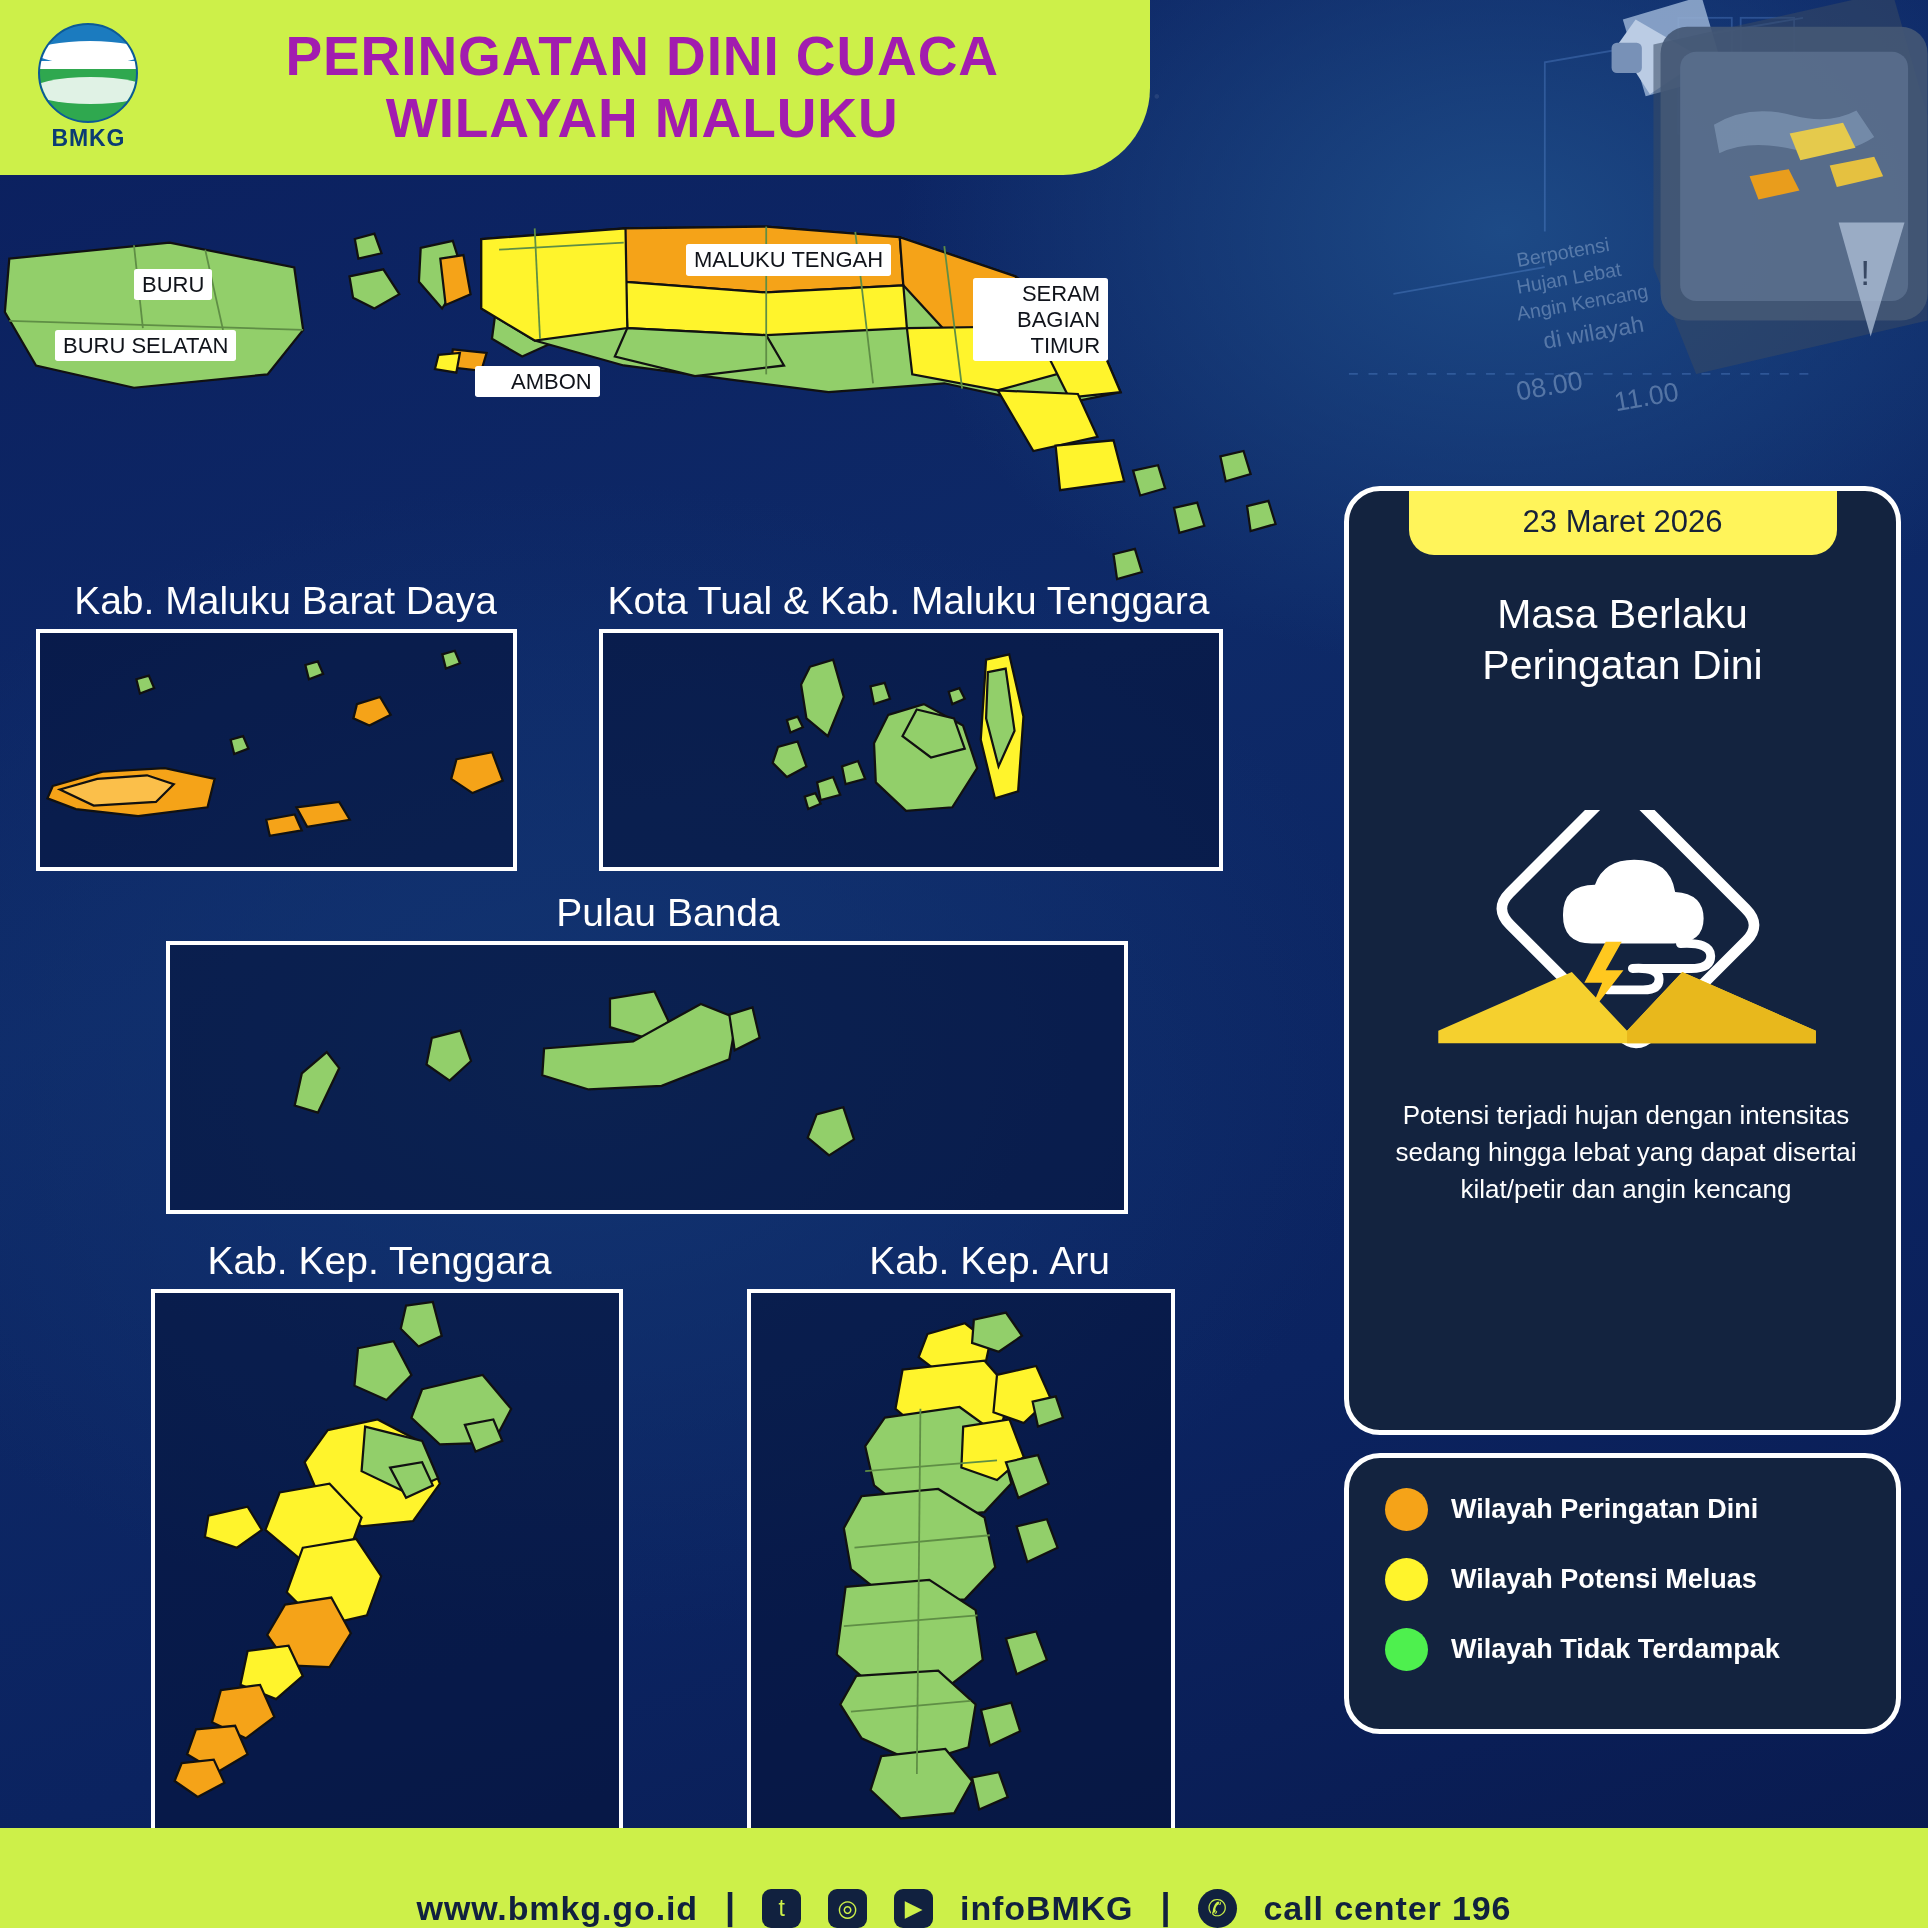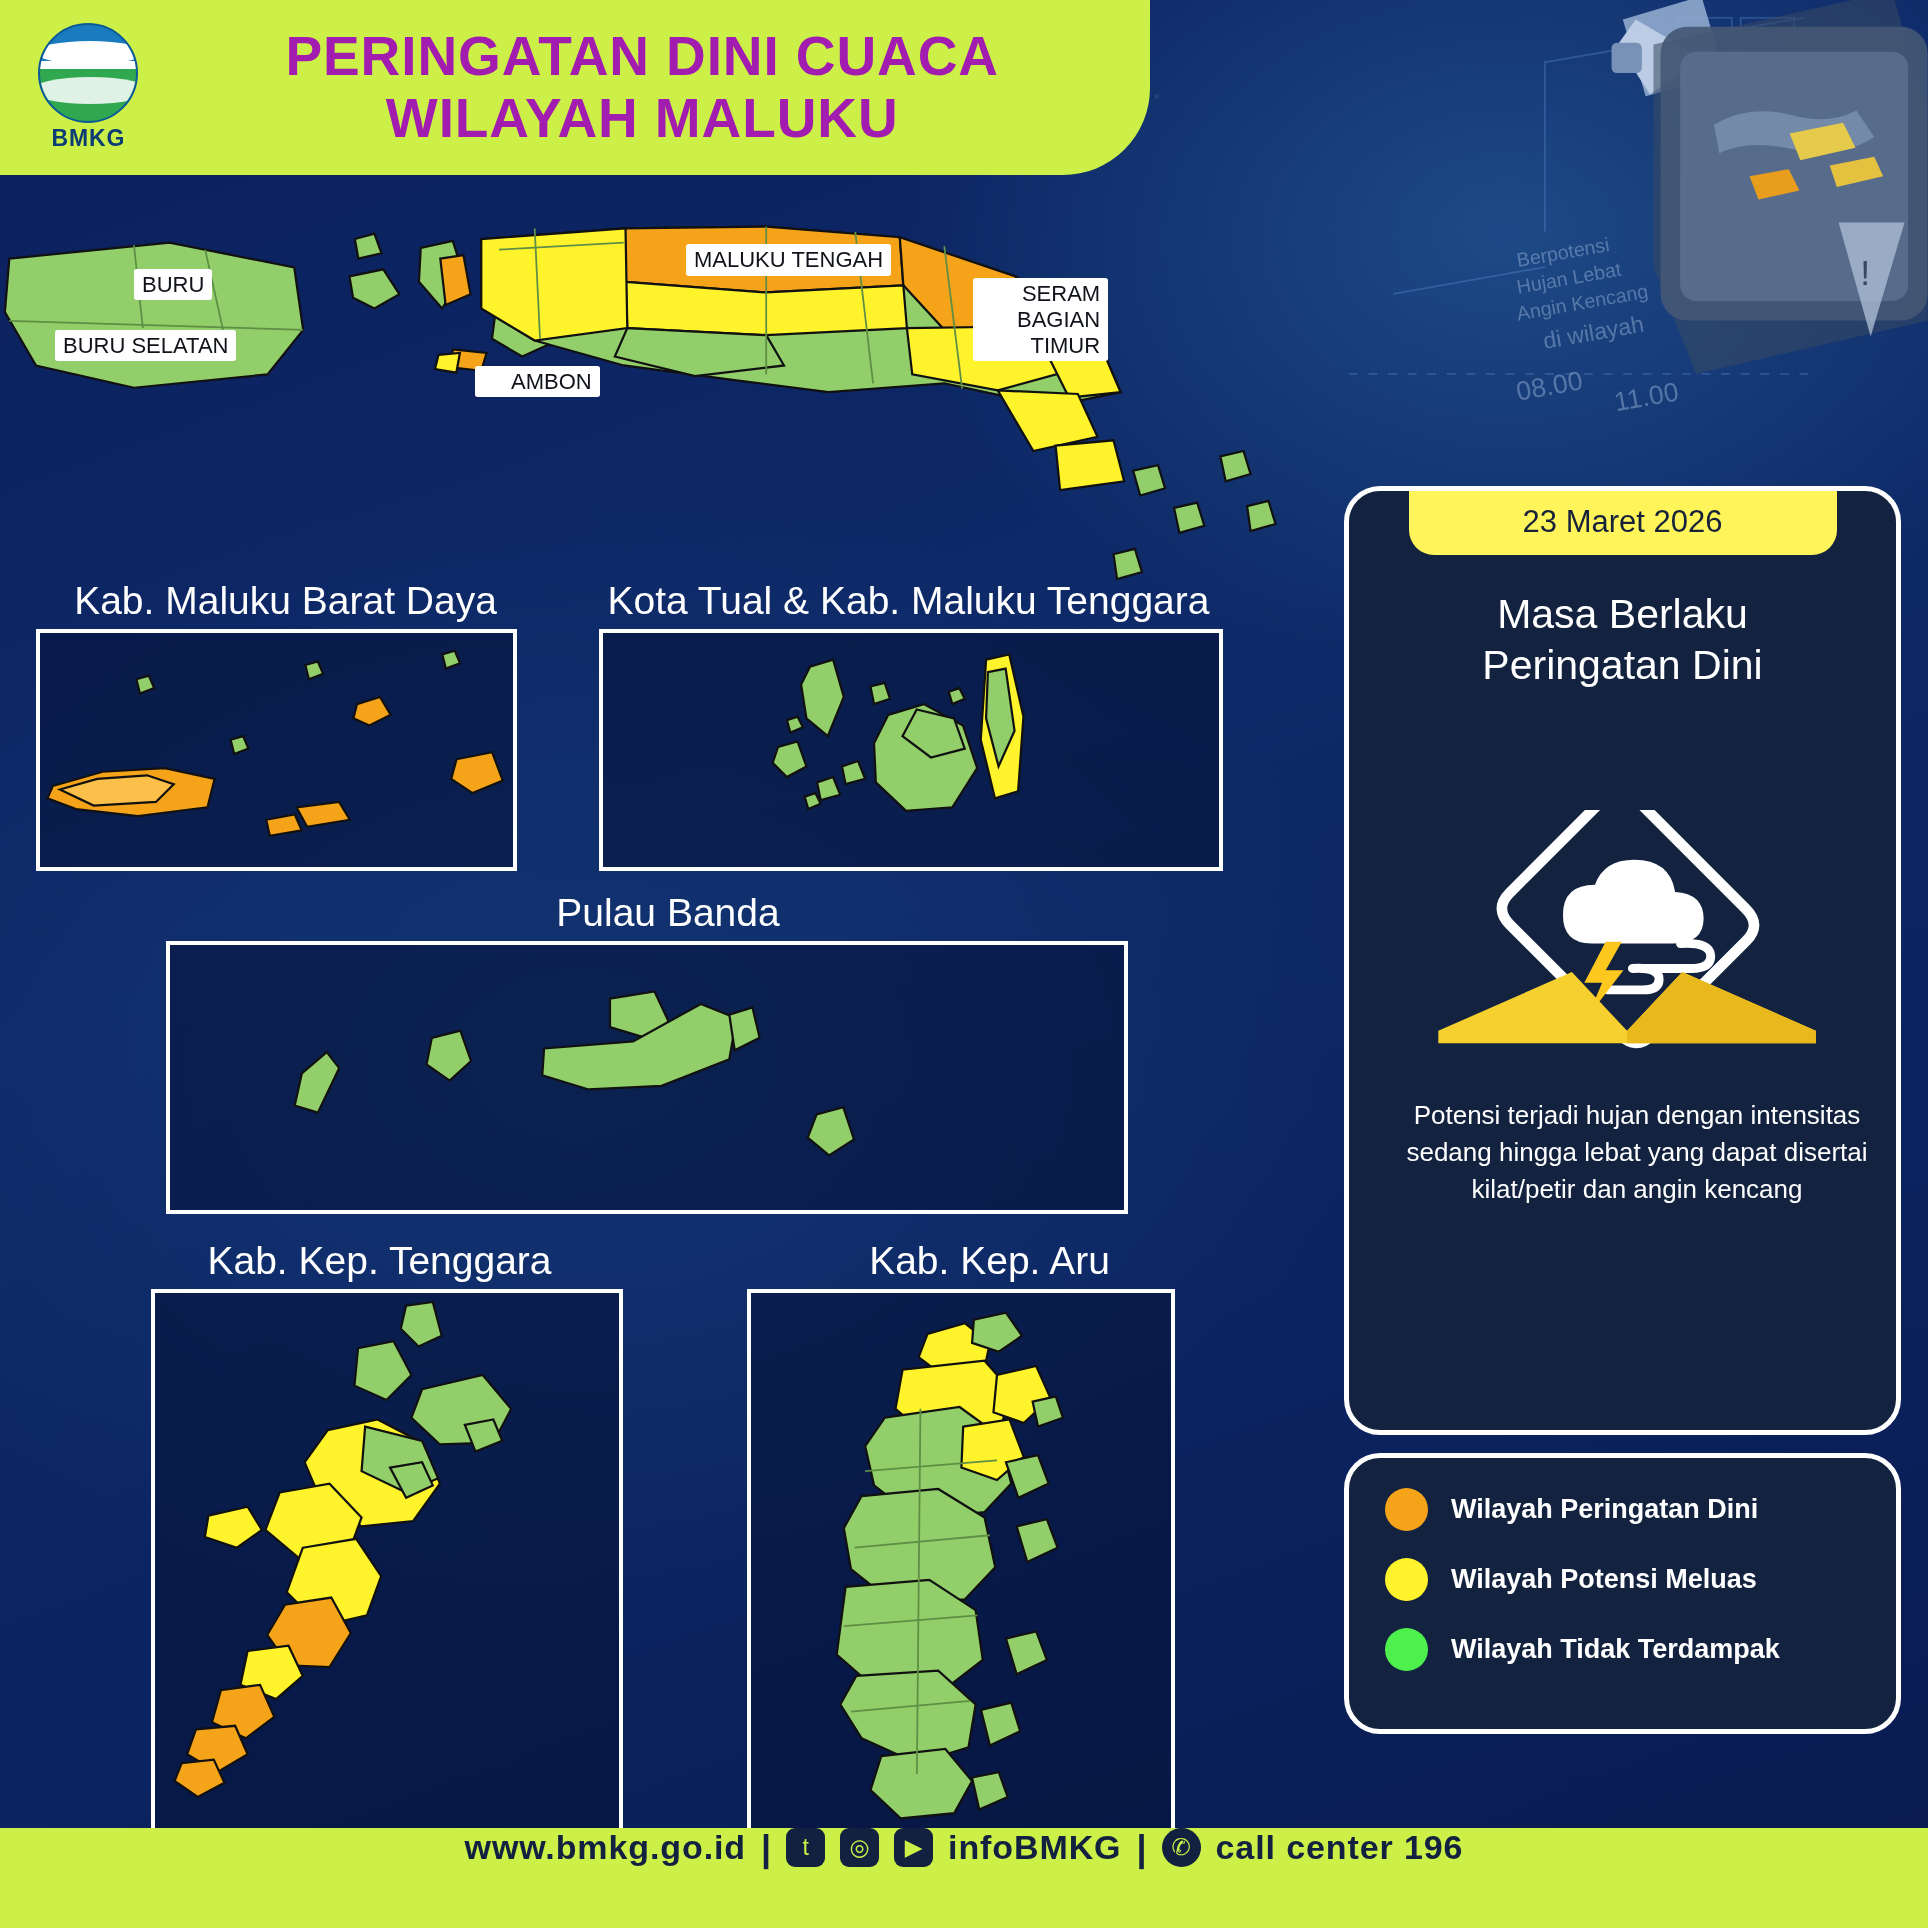--- a/index.html
+++ b/index.html
@@ -92,34 +92,34 @@
   #masa{
     position:absolute; top:98px; width:100%; text-align:center; color:#ffffff;
     font-size:41px; line-height:1.25;
   }
   #time-strip{
     position:absolute; top:223px; left:0; width:100%; height:96px; background:#ffffff;
     display:flex;align-items:center;justify-content:center; color:#3a3f4a; font-size:41px;
   }
   #icon-area{ position:absolute; top:319px; left:0; width:100%; height:276px; }
   #desc{
-    position:absolute; top:606px; left:34px; width:508px; text-align:center; color:#ffffff;
+    position:absolute; top:606px; left:23px; width:508px; text-align:center; color:#ffffff;
     font-size:26px; line-height:1.42;
   }
   #legend-card{
     position:absolute; left:1344px; top:1453px; width:557px; height:281px;
     background:#13233f; border:5.3px solid #ffffff; border-radius:36px; padding:30px 36px;
   }
   .legend-row{ display:flex; align-items:center; margin-bottom:27px; }
   .legend-dot{ width:43px;height:43px;border-radius:50%; margin-right:23px; flex:0 0 auto;}
   .legend-label{ color:#ffffff; font-size:27px; font-weight:bold; }
   
   #footer{
     position:absolute; left:0; bottom:0; width:100%; height:100px; background:#cdf049;
-    display:flex; align-items:flex-start; justify-content:center; gap:15px;
+    display:flex; align-items:flex-end; justify-content:center; gap:27px;
   }
   .footer-text{ color:#11213f; font-size:34px; font-weight:bold; letter-spacing:0.9px; }
   .sep{ color:#11213f; font-size:36px; font-weight:bold; }
   .soc{ width:39px;height:39px;border-radius:9px;background:#11213f;display:inline-flex;align-items:center;justify-content:center;color:#cdf049;font-size:23px;}
 </style>
 </head>
 <body>
 
 <div id="bg"></div>
 

